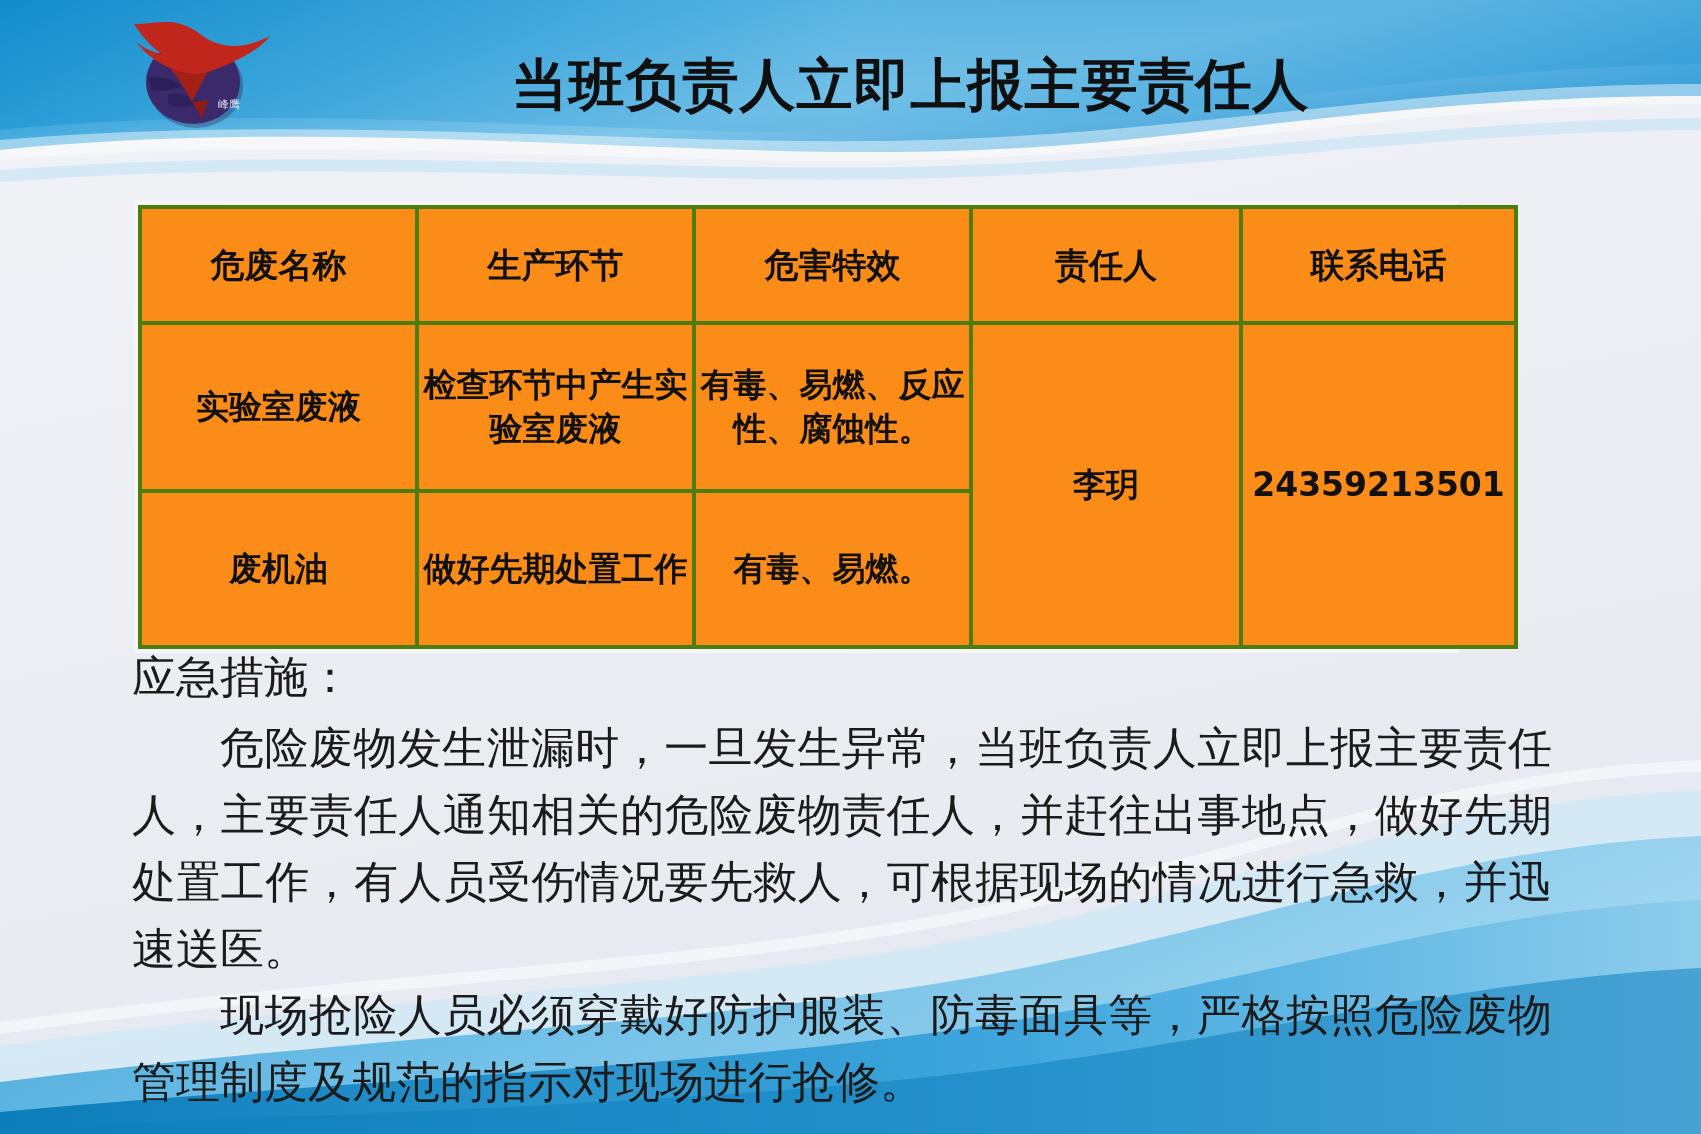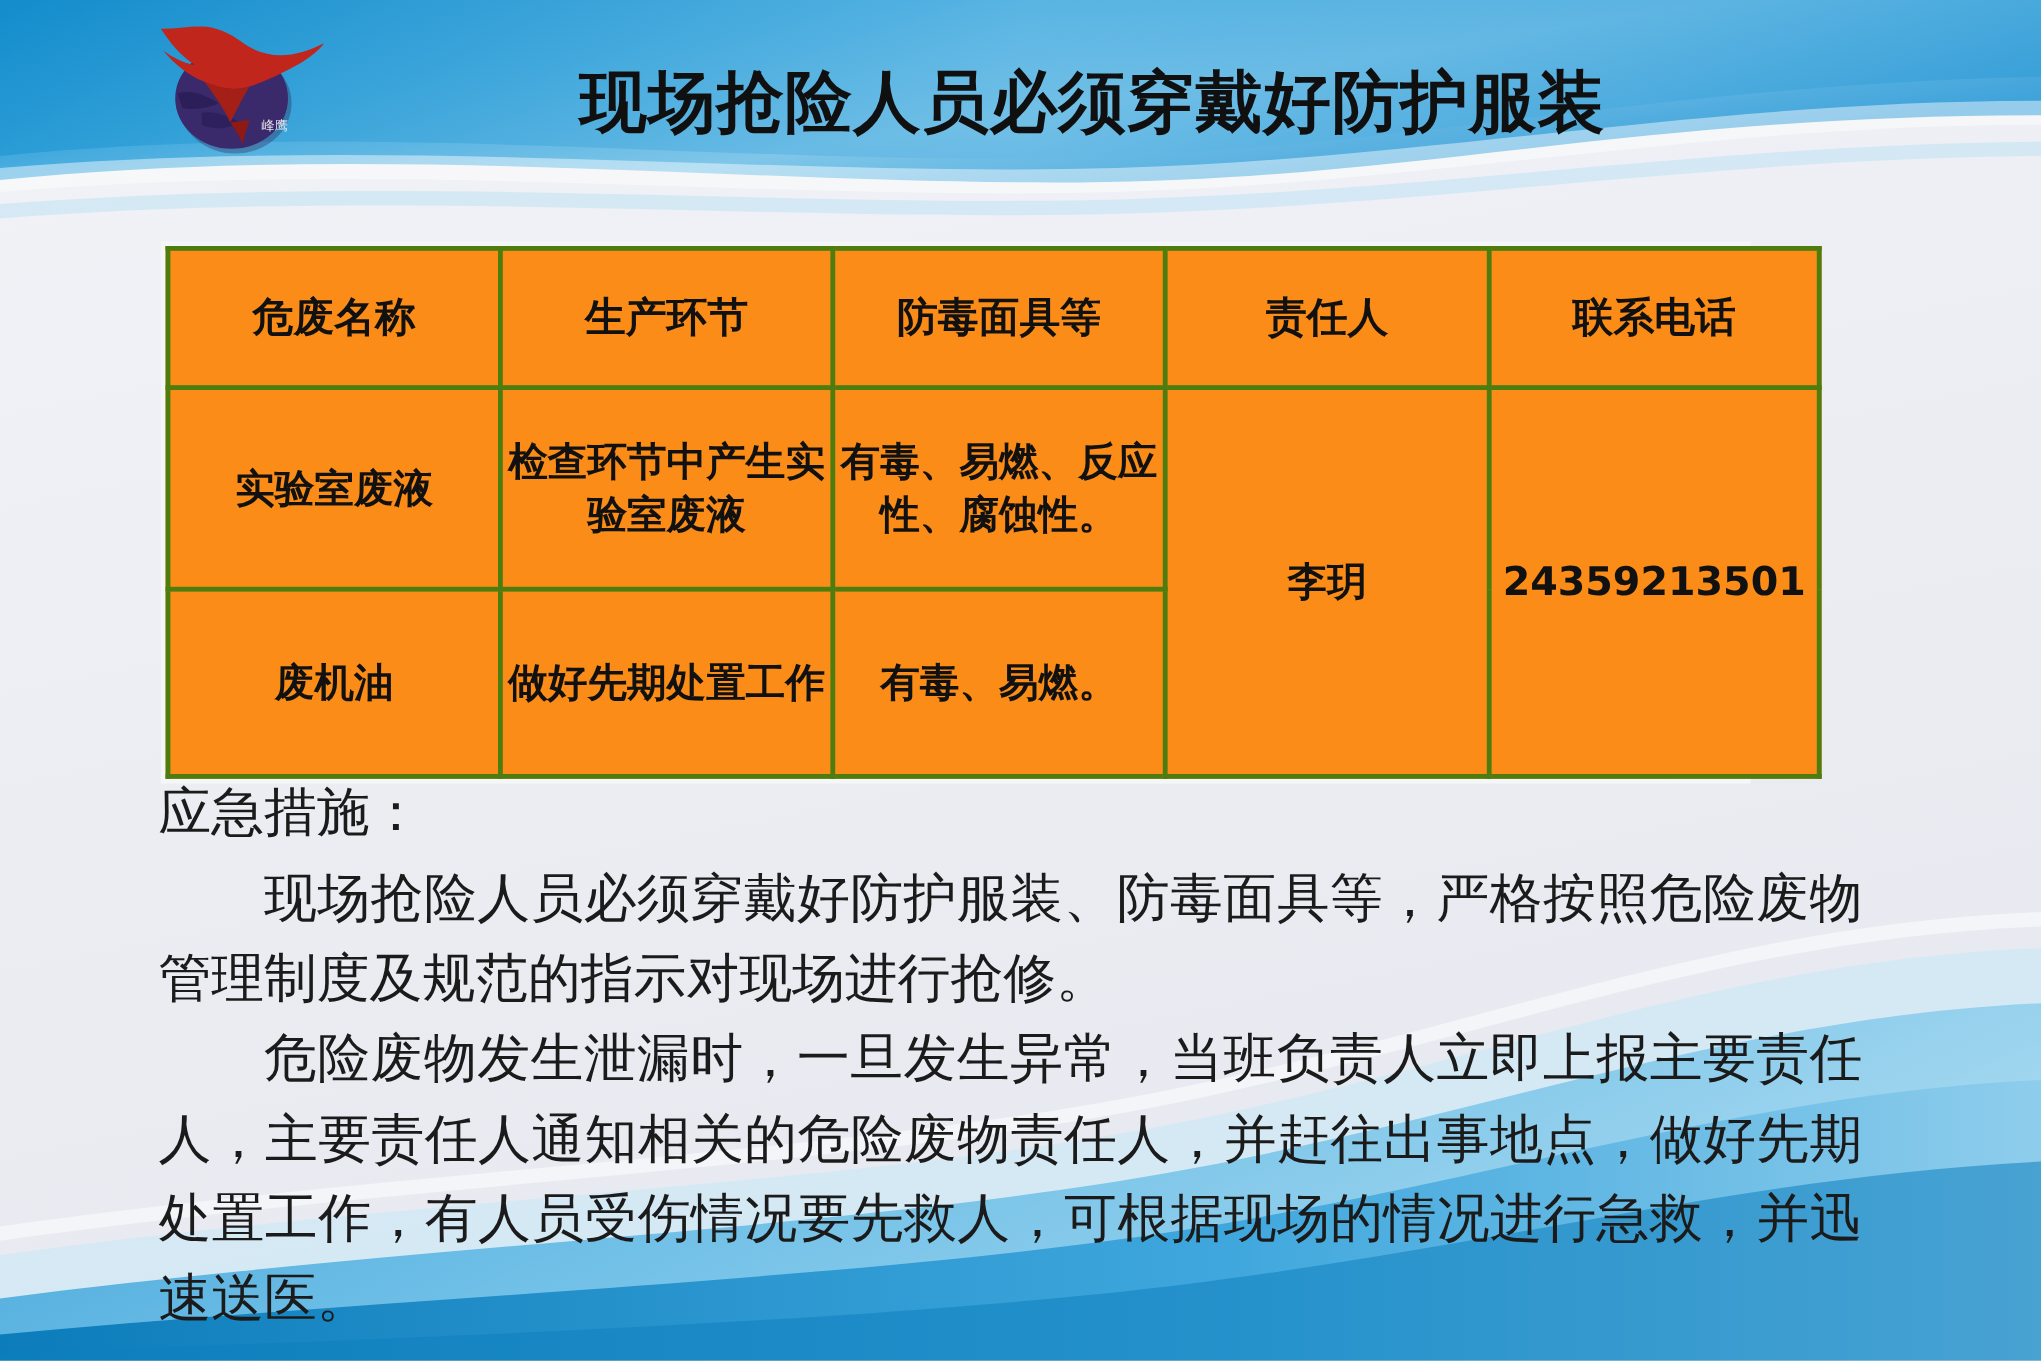--- a/index.html
+++ b/index.html
@@ -150,30 +150,30 @@
       <path d="M26,8 C34,20 42,30 54,38 C44,36 36,32 28,26
                C38,38 48,46 62,52 C74,58 88,60 100,56
                C112,52 126,46 140,38 C150,32 158,26 162,20
                C150,26 138,30 126,30 C114,30 102,26 92,18
                C84,12 72,6 60,6 C48,6 36,8 26,8 Z" fill="#C0261B"></path>
       <path d="M62,52 C70,62 78,74 84,86 C90,74 96,62 100,56
                C90,60 74,58 62,52 Z" fill="#A41F16"></path>
       <path d="M84,86 C88,92 92,98 94,104 C96,96 98,90 100,84 Z" fill="#8E1A13"></path>
       <text x="110" y="92" font-family="DejaVu Sans, sans-serif" font-size="11" fill="#ffffff" opacity="0.85">峰鹰</text>
     </svg>
-    <div class="title">现场抢险人员必须穿戴好防护服装</div>
+    <div class="title">当班负责人立即上报主要责任人</div>
   </div>
 
   <div class="table-wrap">
     <table class="haz">
       <tbody>
           <tr>
         <td class="hdr c1">危废名称</td>
         <td class="hdr c2">生产环节</td>
-        <td class="hdr c3">防毒面具等</td>
+        <td class="hdr c3">危害特效</td>
         <td class="hdr c4">责任人</td>
         <td class="hdr c5">联系电话</td>
       </tr>
       <tr>
         <td class="r1 c1">实验室废液</td>
         <td class="r1 c2">检查环节中产生实验室废液</td>
         <td class="r1 c3">有毒、易燃、反应性、腐蚀性。</td>
         <td class="c4" rowspan="2">李玥</td>
         <td class="c5 num" rowspan="2">24359213501</td>
       </tr>
@@ -181,17 +181,17 @@
         <td class="r2 c1">废机油</td>
         <td class="r2 c2">做好先期处置工作</td>
         <td class="r2 c3">有毒、易燃。</td>
       </tr>
     </tbody>
       </table>
   </div>
 
   <div class="body-text">
     <p class="lead">应急措施：</p>
+    <p class="indent">危险废物发生泄漏时，一旦发生异常，当班负责人立即上报主要责任人，主要责任人通知相关的危险废物责任人，并赶往出事地点，做好先期处置工作，有人员受伤情况要先救人，可根据现场的情况进行急救，并迅速送医。</p>
     <p class="indent">现场抢险人员必须穿戴好防护服装、防毒面具等，严格按照危险废物管理制度及规范的指示对现场进行抢修。</p>
-    <p class="indent">危险废物发生泄漏时，一旦发生异常，当班负责人立即上报主要责任人，主要责任人通知相关的危险废物责任人，并赶往出事地点，做好先期处置工作，有人员受伤情况要先救人，可根据现场的情况进行急救，并迅速送医。</p>
   </div>
 
 </div>
 
 </body></html>

